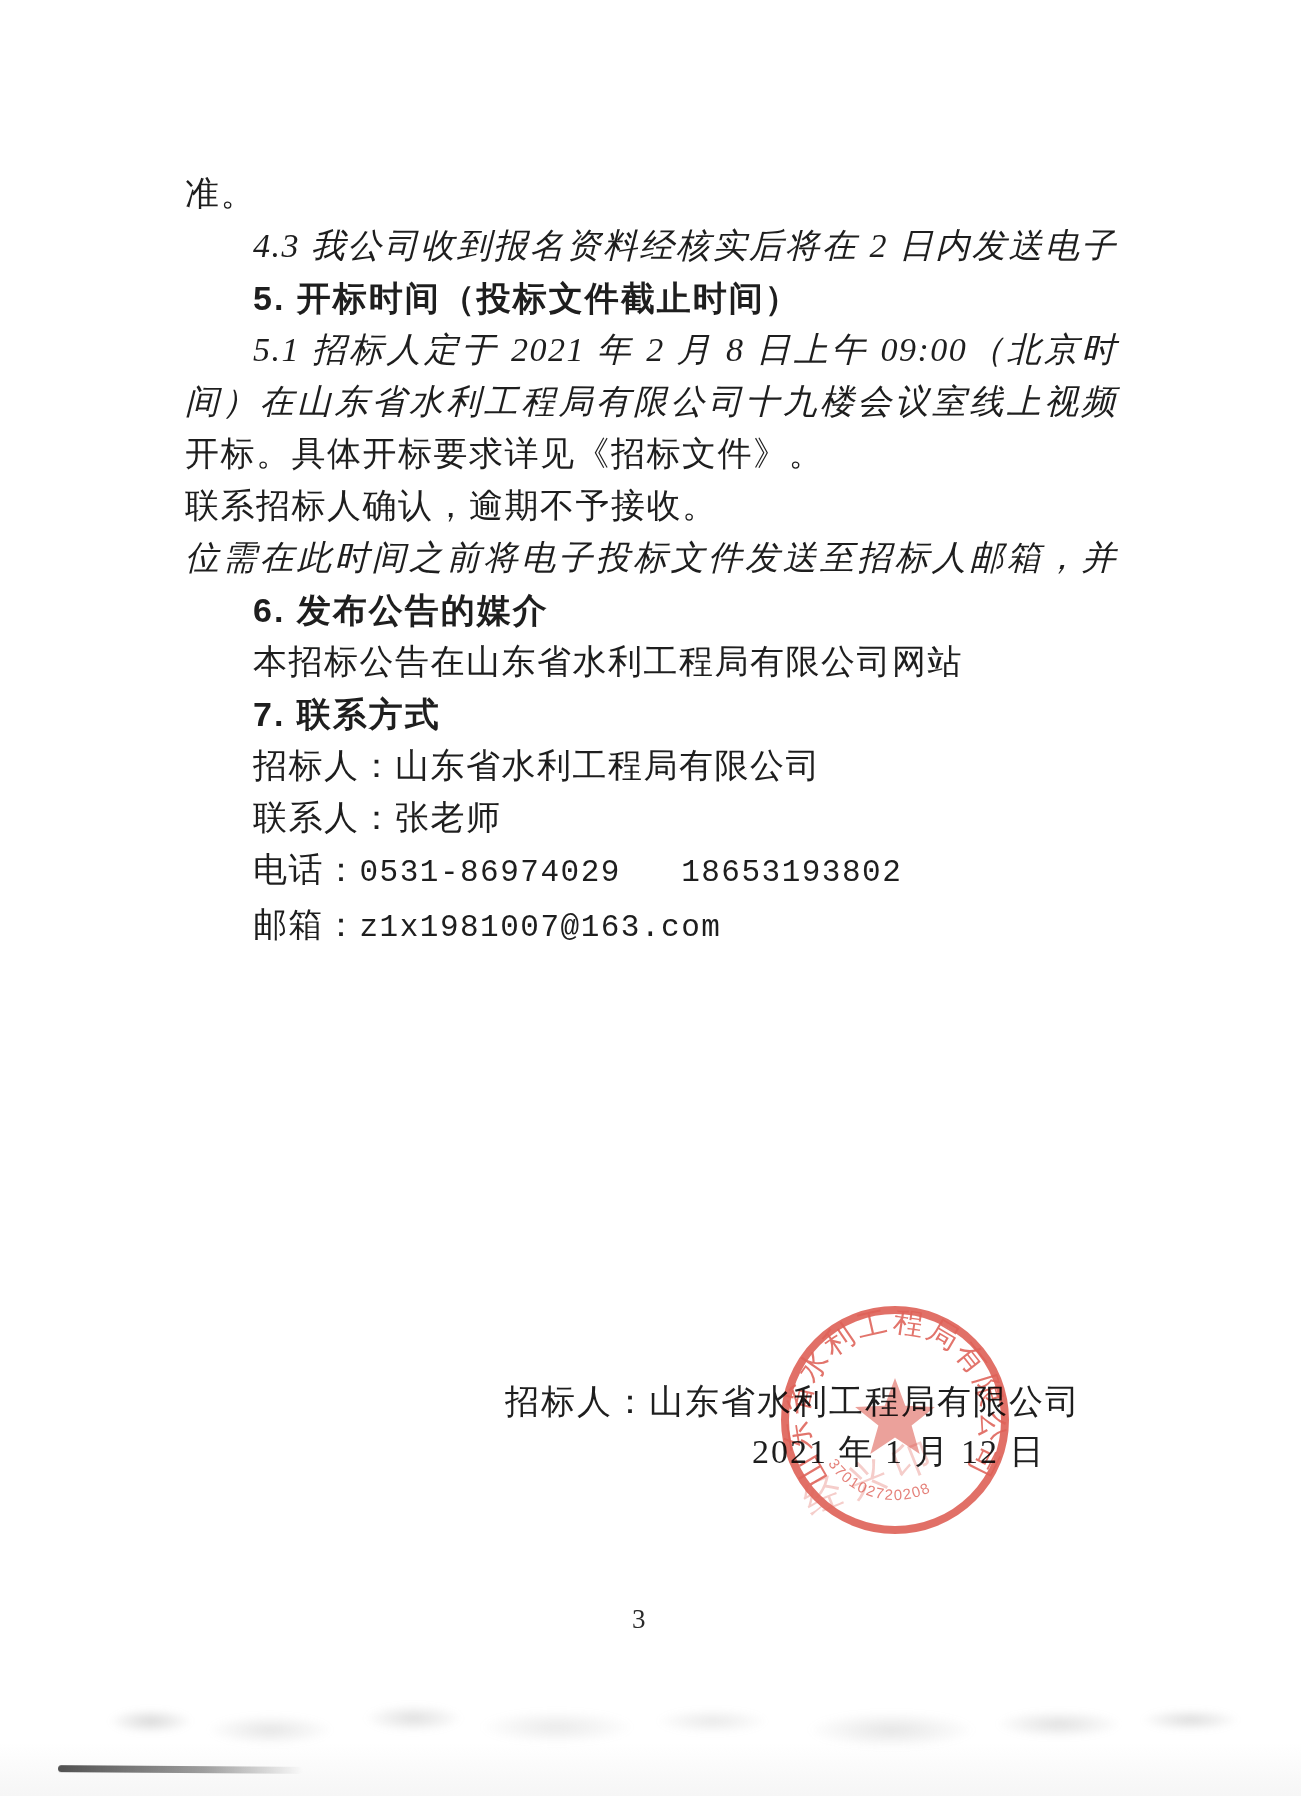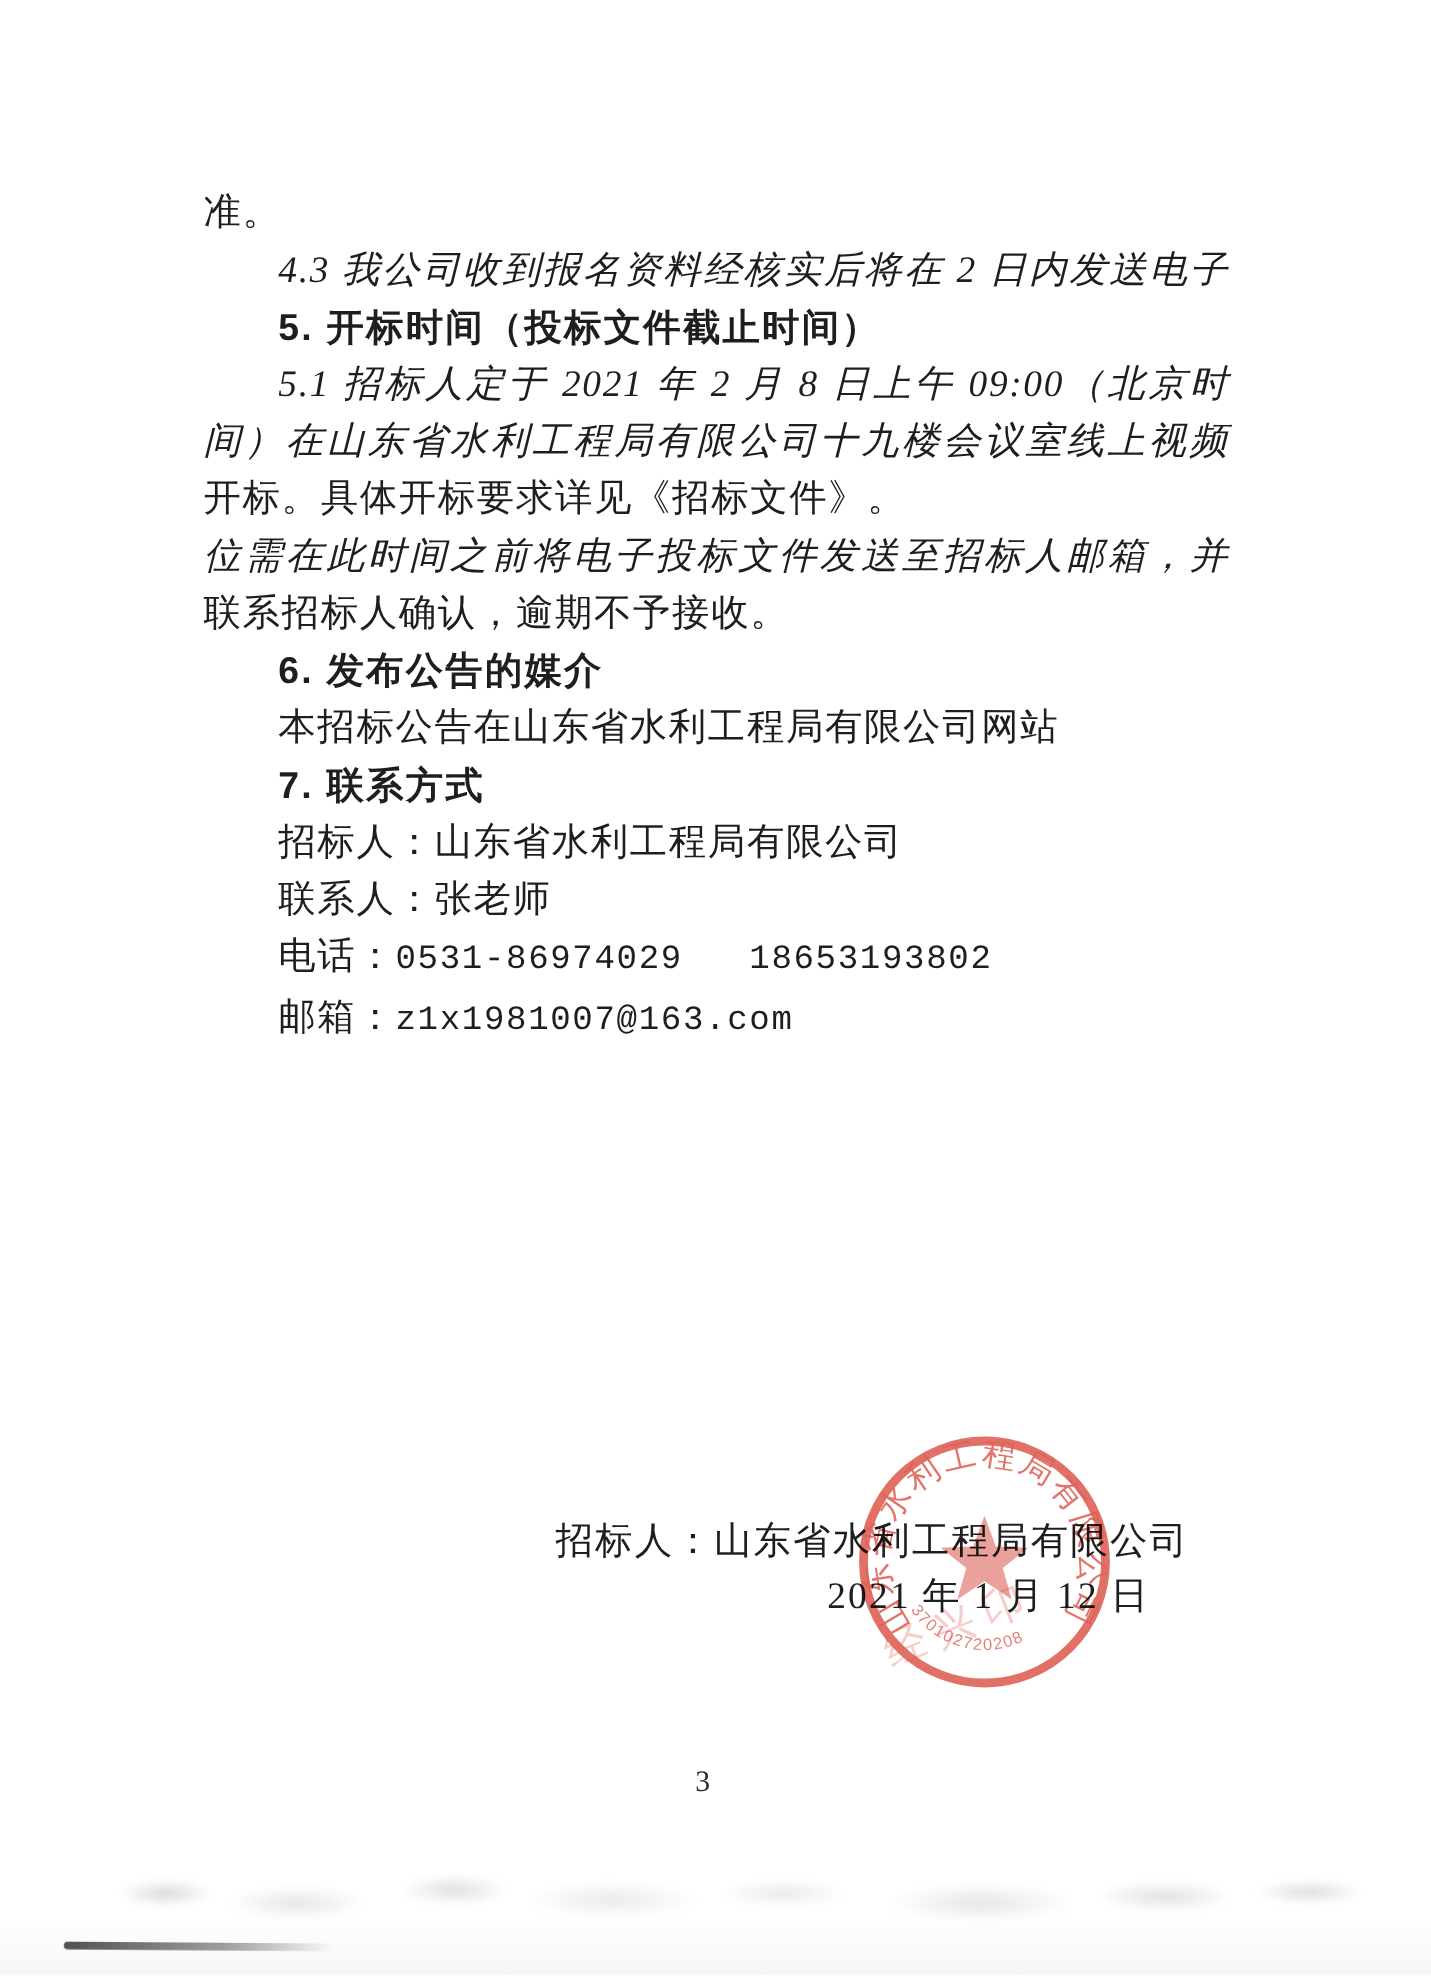--- a/index.html
+++ b/index.html
@@ -87,22 +87,22 @@
 
 <div class="page">
 
   <div class="content" id="content">
       <div class="line">准。</div>
       <div class="line indent fill">4.3 我公司收到报名资料经核实后将在 2 日内发送电子</div>
       <div class="line indent heading">5. 开标时间（投标文件截止时间）</div>
       <div class="line indent fill">5.1 招标人定于 2021 年 2 月 8 日上午 09:00（北京时</div>
       <div class="line fill">间）在山东省水利工程局有限公司十九楼会议室线上视频</div>
       <div class="line">开标。具体开标要求详见《招标文件》。</div>
+      <div class="line">联系招标人确认，逾期不予接收。</div>
       <div class="line fill">位需在此时间之前将电子投标文件发送至招标人邮箱，并</div>
-      <div class="line">联系招标人确认，逾期不予接收。</div>
       <div class="line indent heading">6. 发布公告的媒介</div>
       <div class="line indent">本招标公告在山东省水利工程局有限公司网站</div>
       <div class="line indent heading">7. 联系方式</div>
       <div class="line indent">招标人：山东省水利工程局有限公司</div>
       <div class="line indent">联系人：张老师</div>
       <div class="line indent"><span>电话：</span><span class="mono">0531-86974029   18653193802</span></div>
       <div class="line indent"><span>邮箱：</span><span class="mono">z1x1981007@163.com</span></div>
     </div>
 
   <div class="signature-issuer">招标人：山东省水利工程局有限公司</div>

